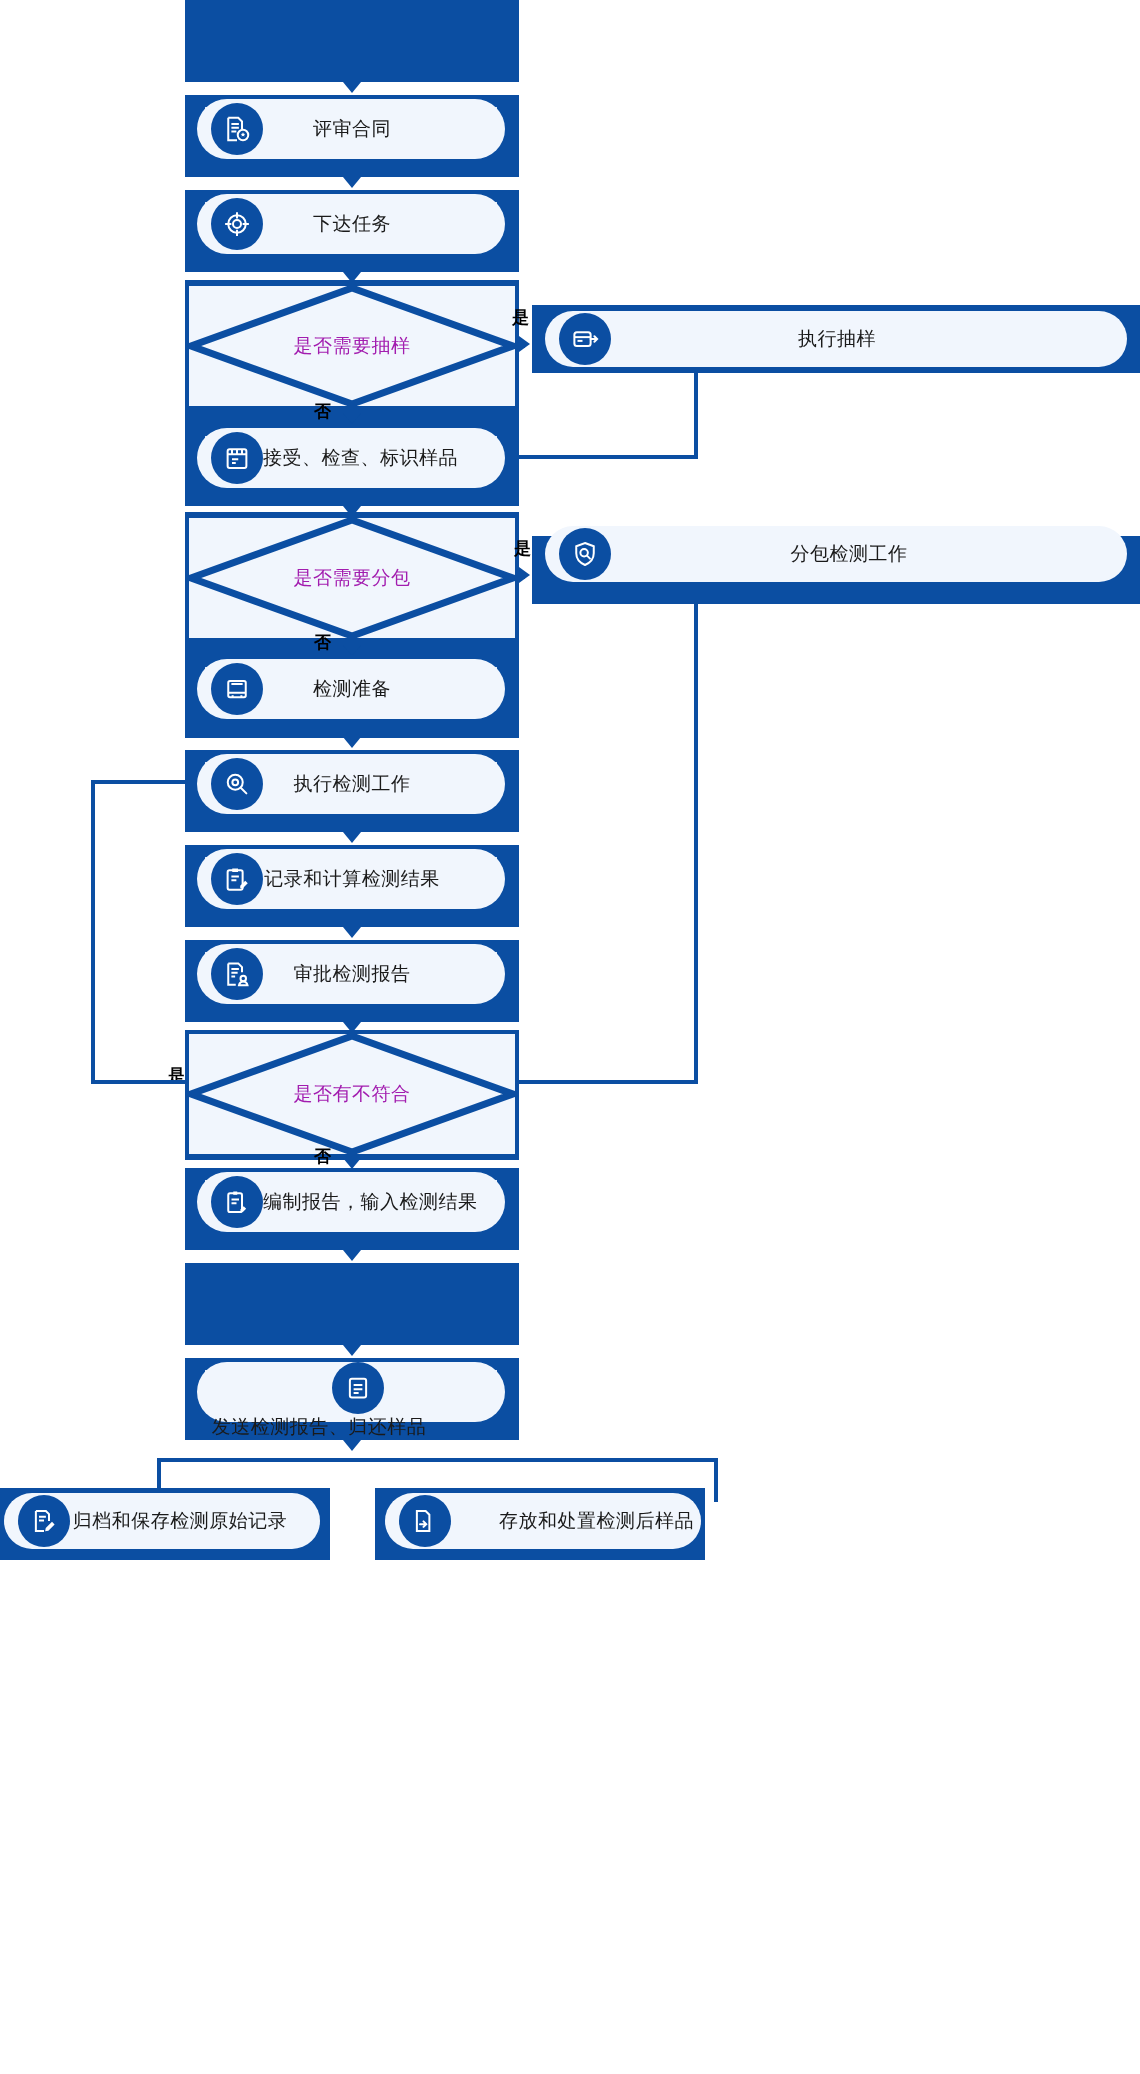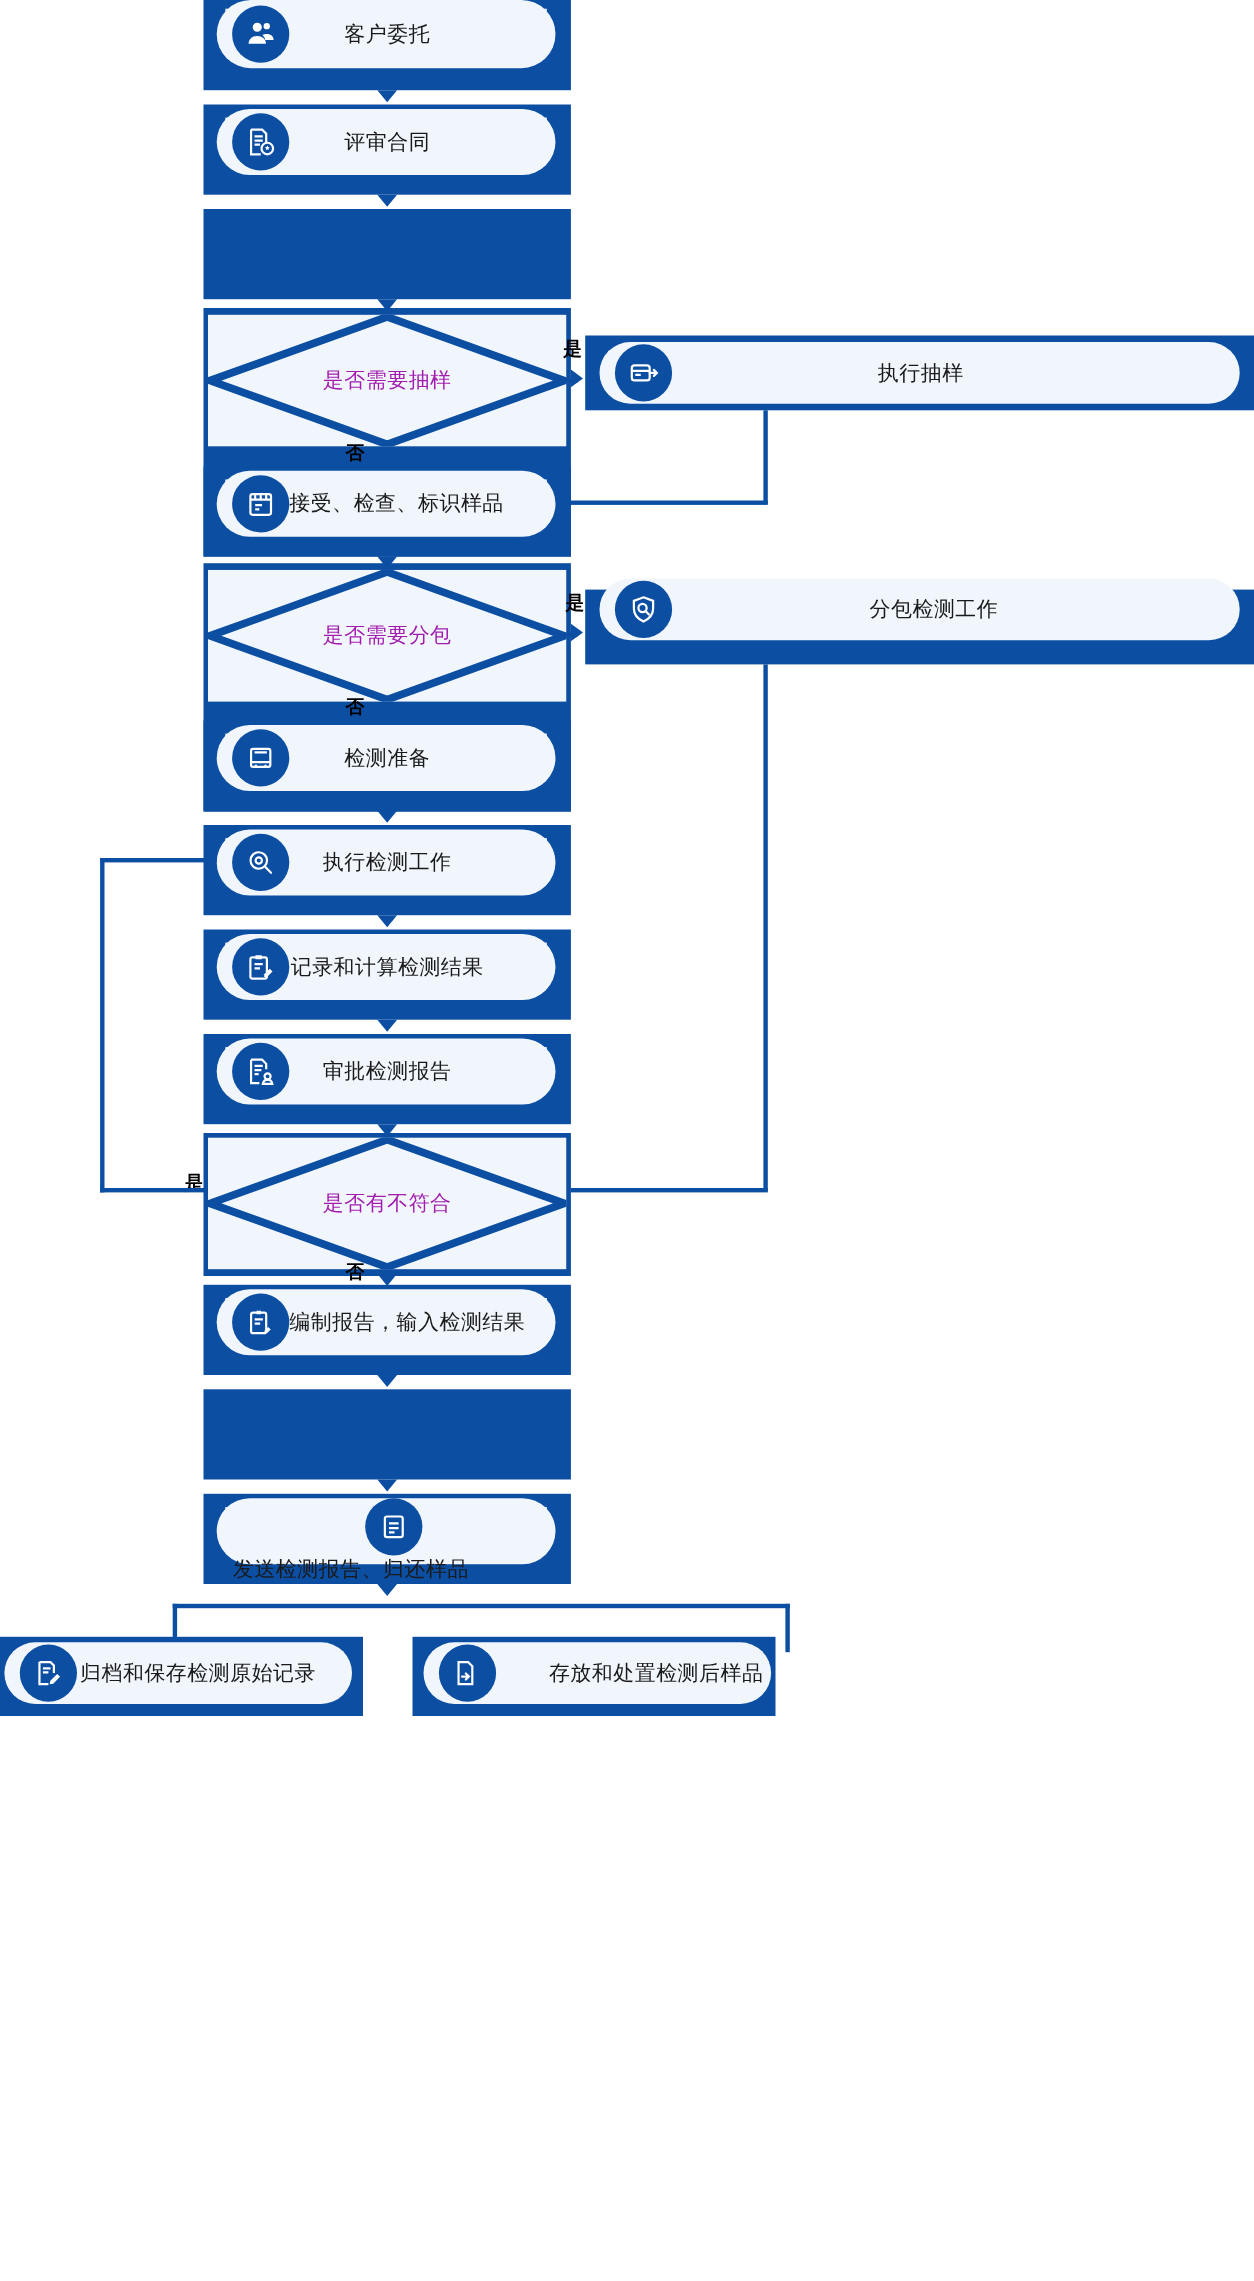--- a/index.html
+++ b/index.html
@@ -42,53 +42,52 @@
   
   .lbl{position:absolute;color:#000;font-size:17px;font-weight:700;
        letter-spacing:0;white-space:nowrap;}
 </style>
 </head>
 <body>
 
 <div id="stage">
 
   <div class="panel" style="left:185px;top:0px;width:334px;height:82px;"></div>
-  <div class="pill" style="left:197px;top:0px;width:308px;height:62px;">
-    <span class="corner"></span>
-    <span class="corner tr"></span>
-    <span class="ic">
-      <svg viewBox="0 0 24 24" fill="#ffffff">
-          <circle cx="9.5" cy="7" r="3.3"></circle>
-          <path d="M3.2 19c0-3.4 2.8-5.6 6.3-5.6s6.3 2.2 6.3 5.6z"></path>
-          <circle cx="16.4" cy="6.2" r="2.3"></circle>
-          <path d="M13.2 12.6c.9-.4 2-.6 3.2-.6 3 0 5 1.7 5 4.3h-6.1c-.2-1.6-1-2.9-2.1-3.7z"></path>
-        </svg>
-    </span>
-    <span class="tx">客户委托</span>
-  </div>
   <div class="arrow-d" style="left:343px;top:82px;"></div>
 
   <div class="panel" style="left:185px;top:95px;width:334px;height:82px;"></div>
   <div class="pill" style="left:197px;top:99px;width:308px;height:60px;">
     <span class="corner"></span>
     <span class="corner tr"></span>
     <span class="ic">
       <svg viewBox="0 0 24 24" fill="none" stroke="#ffffff" stroke-width="1.6">
           <path d="M5 3h8l3 3v6"></path>
           <path d="M5 3v18h7"></path>
           <path d="M7.5 8h6M7.5 11h6M7.5 14h4"></path>
           <circle cx="16.8" cy="16.8" r="4.2"></circle>
           <path d="M16.8 14.6l.55 1.15 1.25.16-.92.87.24 1.24-1.12-.6-1.12.6.24-1.24-.92-.87 1.25-.16z" fill="#ffffff" stroke="none"></path>
         </svg>
     </span>
     <span class="tx">评审合同</span>
   </div>
   <div class="arrow-d" style="left:343px;top:177px;"></div>
 
   <div class="panel" style="left:185px;top:190px;width:334px;height:82px;"></div>
+  <div class="pill" style="left:197px;top:194px;width:308px;height:60px;">
+    <span class="corner"></span>
+    <span class="corner tr"></span>
+    <span class="ic">
+      <svg viewBox="0 0 24 24" fill="none" stroke="#ffffff" stroke-width="1.6">
+          <circle cx="12" cy="12" r="7"></circle>
+          <circle cx="12" cy="12" r="3.2"></circle>
+          <path d="M12 2.5v5M12 16.5v5M2.5 12h5M16.5 12h5"></path>
+        </svg>
+    </span>
+    <span class="tx">下达任务</span>
+  </div>
   <div class="arrow-d" style="left:343px;top:272px;"></div>
 
   <div class="panel" style="left:185px;top:280px;width:334px;height:226px;"></div>
   <div class="decision" style="left:189px;top:286px;width:326px;height:120px;">
     <svg width="326" height="120" viewBox="0 0 326 120">
       <rect x="0" y="0" width="326" height="120" fill="#f1f6fd"></rect>
       <polygon points="163,2 324,60 163,118 2,60" fill="#f1f6fd" stroke="#0b4ea2" stroke-width="7"></polygon>
     </svg>
     <div class="dtx">是否需要抽样</div>
   </div>

